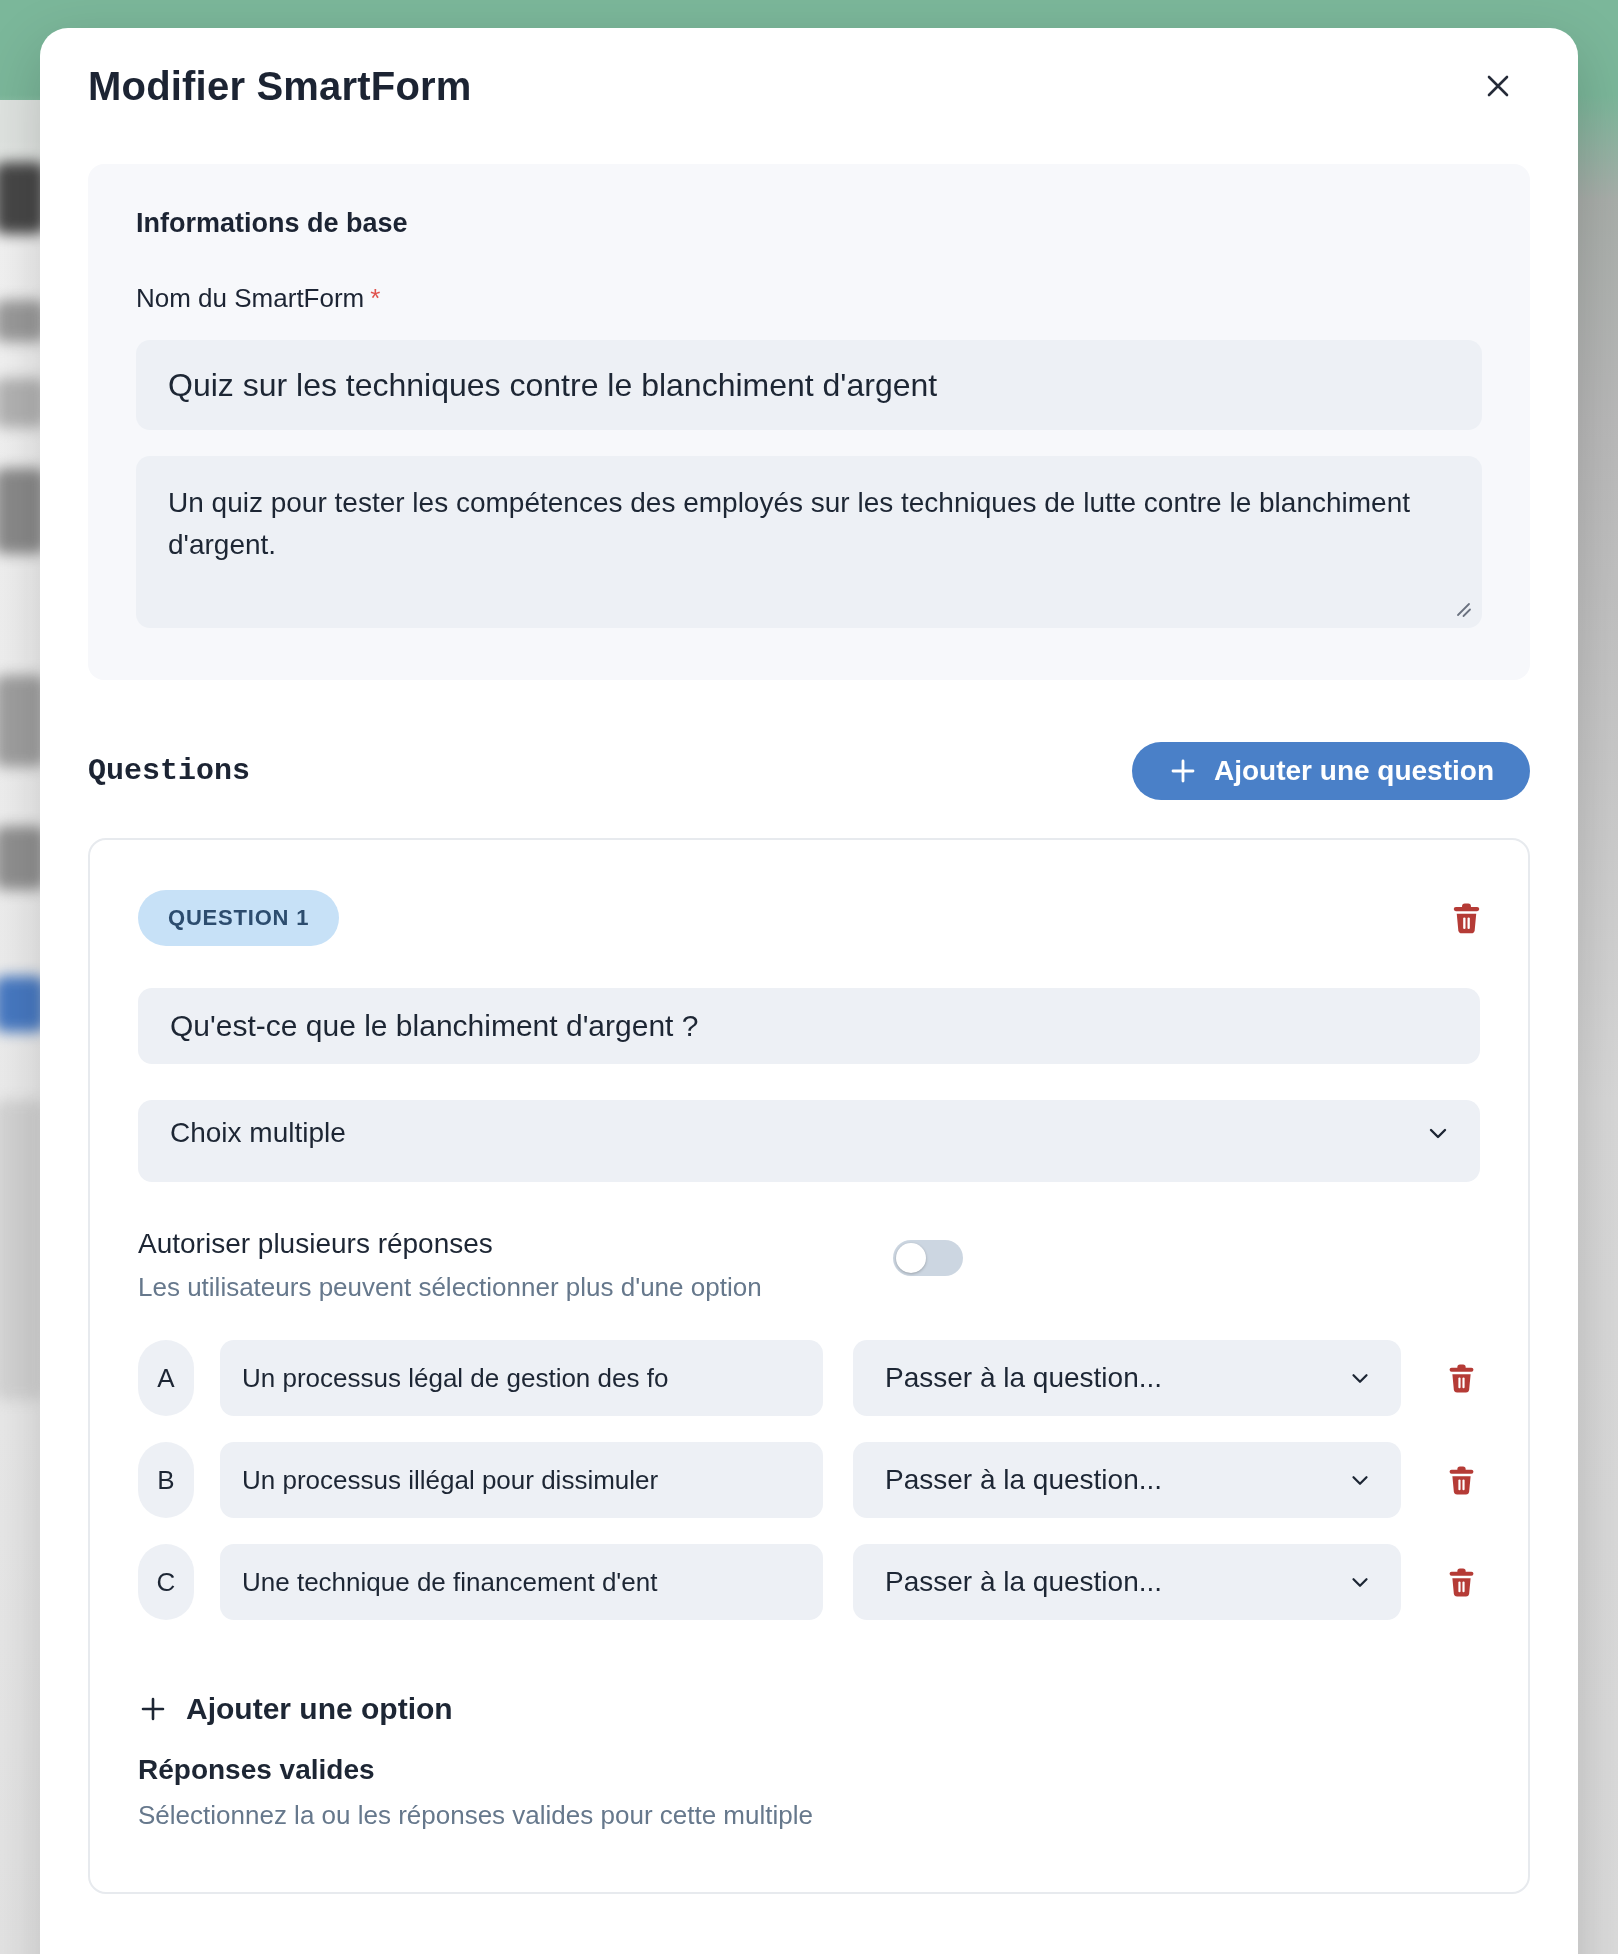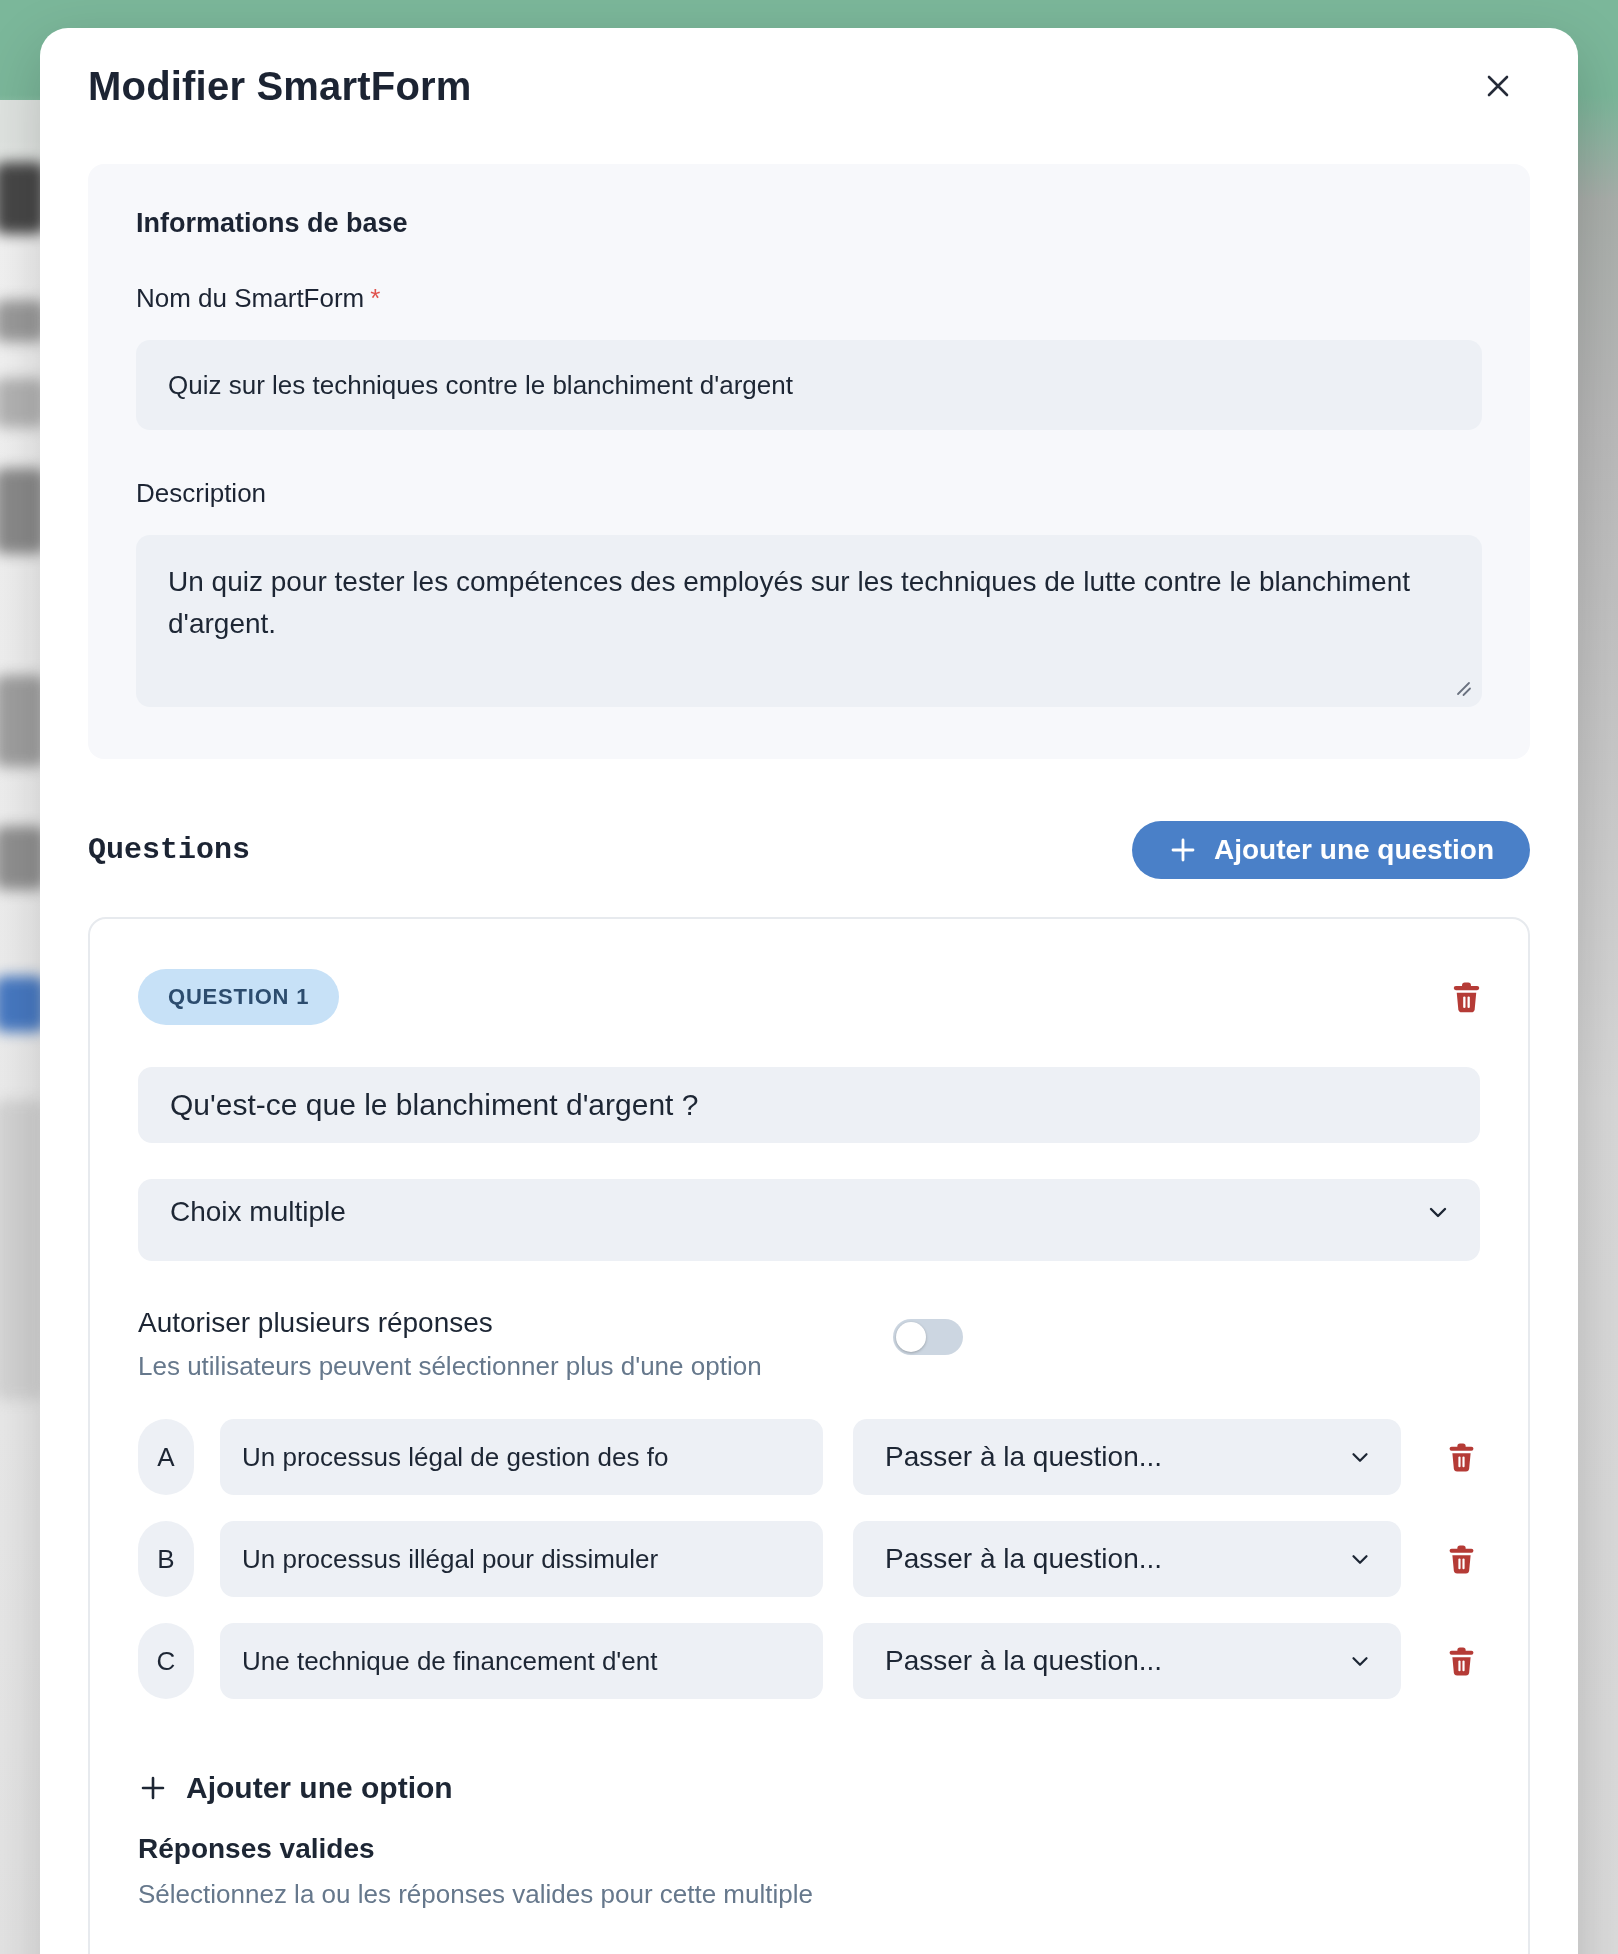--- a/index.html
+++ b/index.html
@@ -25,21 +25,21 @@
   .modal-title{font-size:40px;font-weight:600;line-height:48px;color:#1c2433;letter-spacing:.2px;}
   .close-btn{width:36px;height:36px;display:flex;align-items:center;justify-content:center;
     background:none;border:none;cursor:pointer;padding:0;margin-right:14px;}
   
   .panel{margin-top:54px;background:#f7f8fb;border-radius:16px;padding:44px 48px 52px 48px;}
   .panel-heading{font-size:27px;font-weight:700;color:#1c2433;}
   .field-label{margin-top:44px;font-size:26px;color:#1c2433;}
   .field-label .req{color:#e0524d;margin-left:6px;}
   .text-input{display:block;box-sizing:border-box;width:100%;height:90px;margin-top:26px;
     background:#edf0f5;border:none;border-radius:14px;padding:0 32px;
-    font-family:"Liberation Sans",sans-serif;font-size:26px;color:#1d2634;outline:none;}
+    font-family:"Liberation Sans",sans-serif;font-size:32px;color:#1d2634;outline:none;}
   .desc-label{margin-top:48px;}
   .textarea-wrap{position:relative;margin-top:26px;}
   .text-area{display:block;box-sizing:border-box;width:100%;height:172px;
     background:#edf0f5;border:none;border-radius:14px;padding:26px 32px;resize:none;
     font-family:"Liberation Sans",sans-serif;font-size:28px;line-height:42px;color:#1d2634;outline:none;}
   .resize-handle{position:absolute;right:10px;bottom:10px;}
   
   .questions-row{margin-top:62px;display:flex;justify-content:space-between;align-items:center;}
   .questions-heading{font-size:30px;font-weight:700;color:#1c2433;font-family:Liberation Mono, monospace;}
   .add-question-btn{display:flex;align-items:center;gap:16px;height:58px;padding:0 36px;
@@ -115,21 +115,20 @@
   </div>
 
   <div class="panel">
     <div class="panel-heading">Informations de base</div>
 
     <div class="field-label">
       <span>Nom du SmartForm</span><span class="req">*</span>
     </div>
     <input class="text-input" type="text" value="Quiz sur les techniques contre le blanchiment d'argent" style="">
 
-    <div class="field-label desc-label">Description</div>
     <div class="textarea-wrap">
       <textarea class="text-area" style="">Un quiz pour tester les compétences des employés sur les techniques de lutte contre le blanchiment d'argent.</textarea>
       <span class="resize-handle">
         <svg width="18" height="18" viewBox="0 0 18 18">
           <path d="M4 15 L15 4 M9.5 16 L16 9.5" stroke="#6b7280" stroke-width="1.8" stroke-linecap="round"></path>
         </svg>
       </span>
     </div>
   </div>
 

